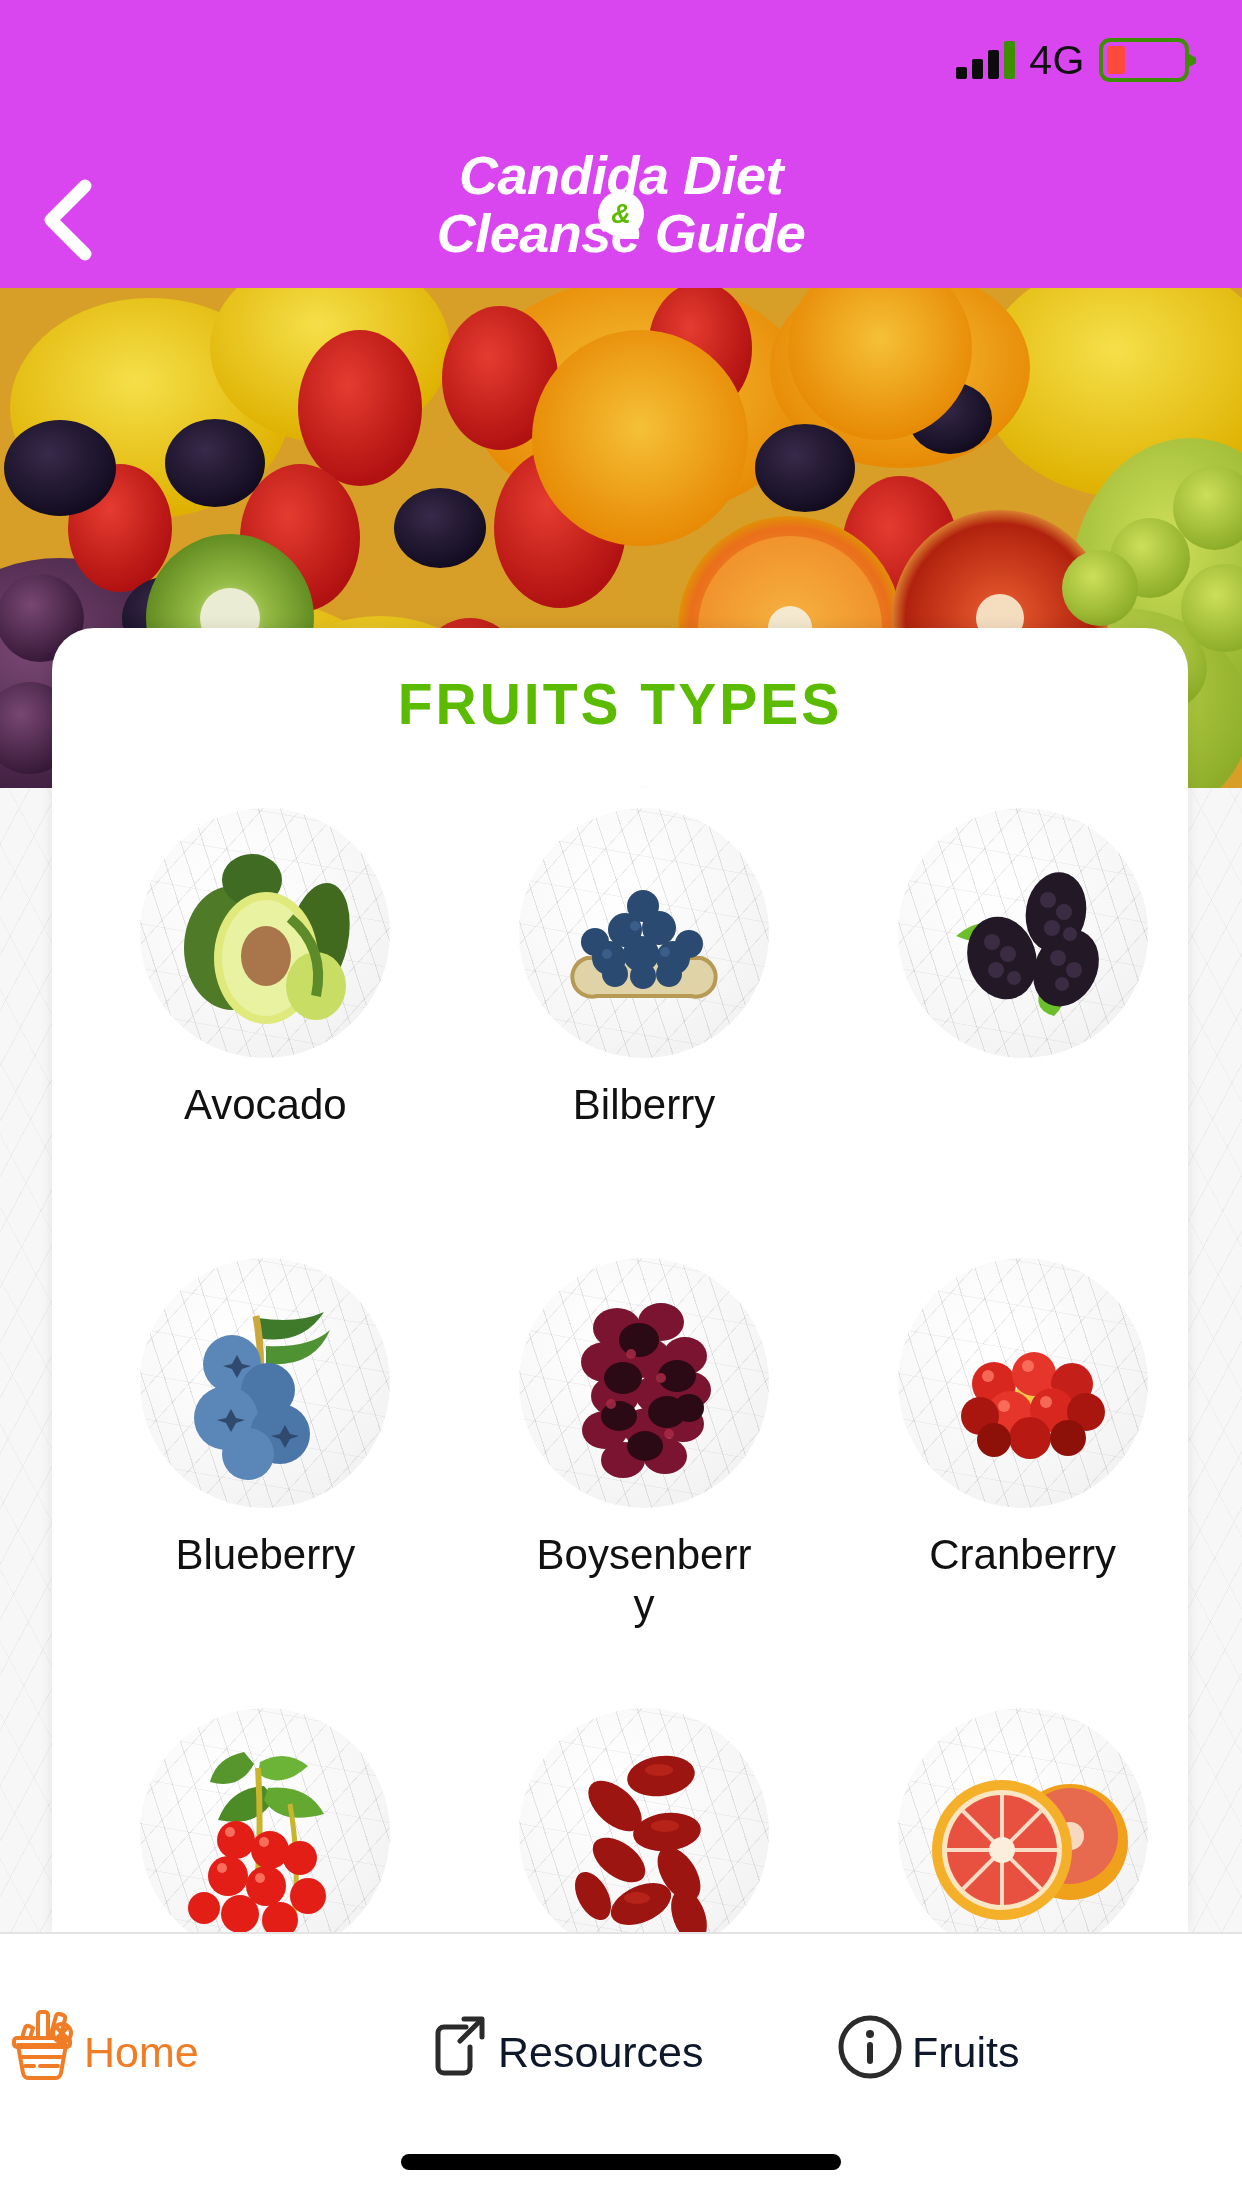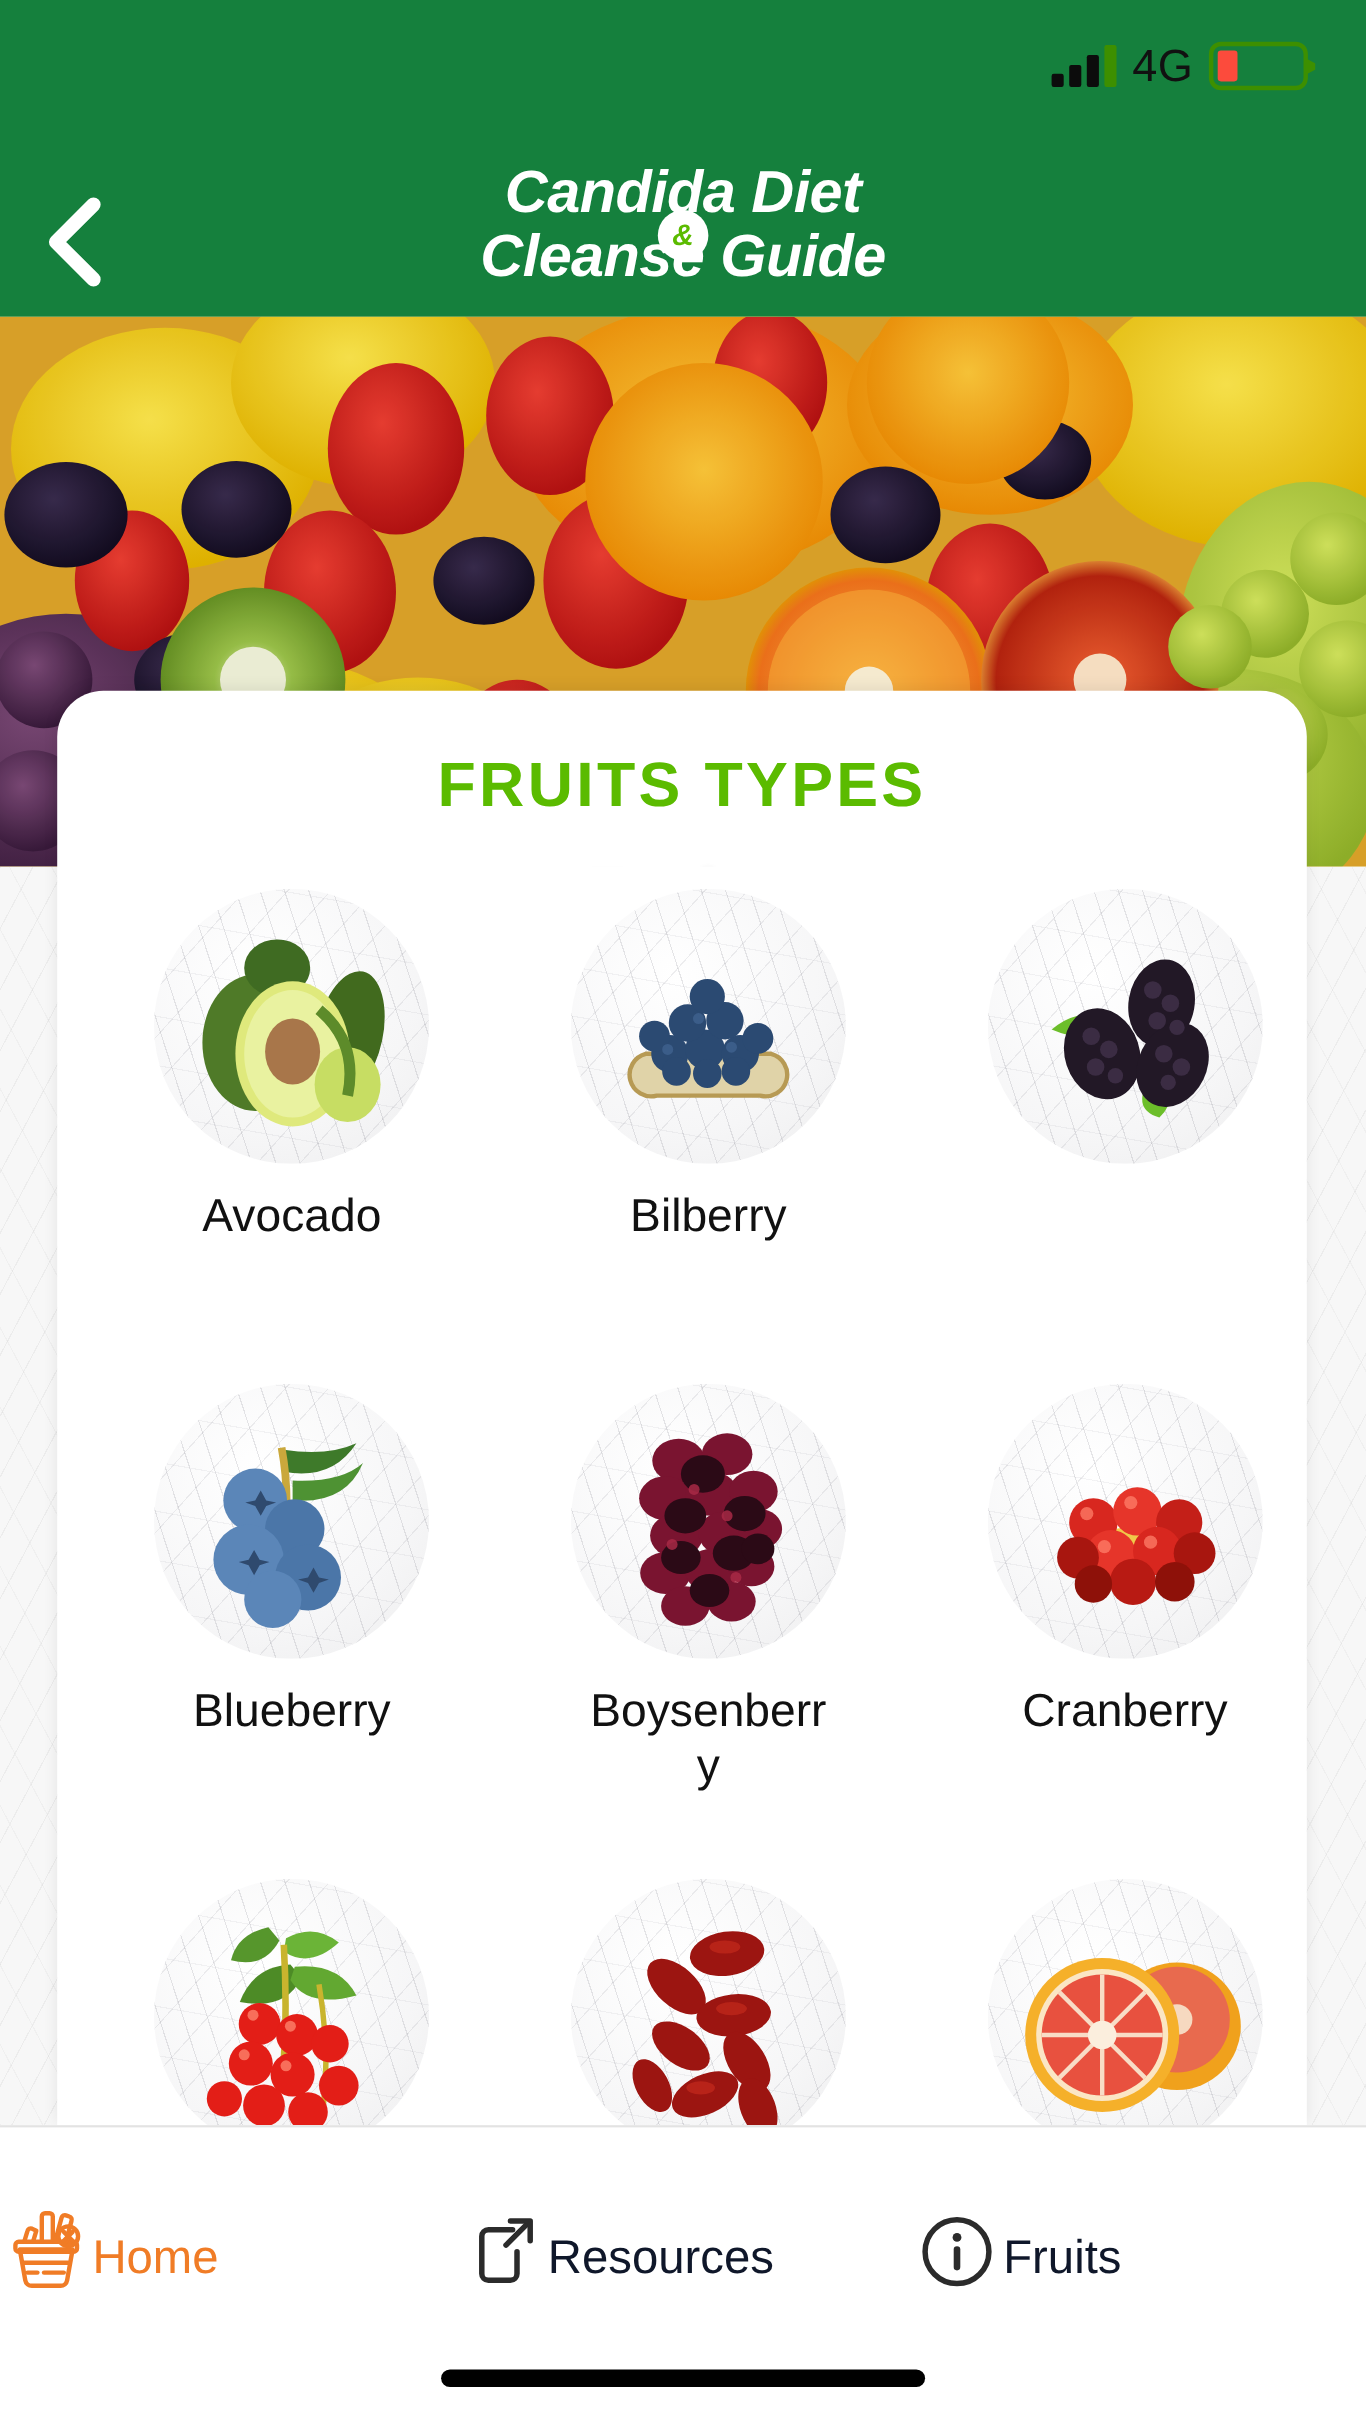--- a/index.html
+++ b/index.html
@@ -7,21 +7,21 @@
     width:1242px; height:2208px;
     background:#ffffff;
     font-family:"Liberation Sans", sans-serif;
     overflow:hidden;
   }
   #screen { position:relative; width:1242px; height:2208px; overflow:hidden; background:#fff; }
 
   
   .header-bar{
     position:absolute; left:0; top:0; width:1242px; height:288px;
-    background:#15803d;
+    background:#d946ef;
   }
   .statusbar{
     position:absolute; left:0; top:0; width:1242px; height:110px;
   }
   .status-right{
     position:absolute; right:46px; top:38px;
     display:flex; align-items:center; gap:14px;
   }
   .signal{ display:flex; align-items:flex-end; gap:5px; height:38px; }
   .signal i{ display:block; width:11px; background:#0c0c0c; border-radius:2px; }
@@ -100,21 +100,21 @@
   .page-bg:after{ right:0; }
 
   
   .card{
     position:absolute; left:52px; top:628px; width:1136px; height:1304px;
     background:#ffffff; border-radius:42px 42px 0 0;
     box-shadow:0 -2px 14px rgba(0,0,0,.08);
     overflow:hidden; z-index:5;
   }
   .card-title{
-    position:absolute; left:0; top:58px; width:1136px;
+    position:absolute; left:0; top:48px; width:1136px;
     text-align:center; color:#5bbb00;
     font-weight:bold; font-size:57px; letter-spacing:3px; line-height:1;
   }
 
   
   .grid{
     position:absolute; left:0; top:180px; width:1136px;
     display:grid; grid-template-columns:repeat(3,1fr);
     row-gap:0;
   }

